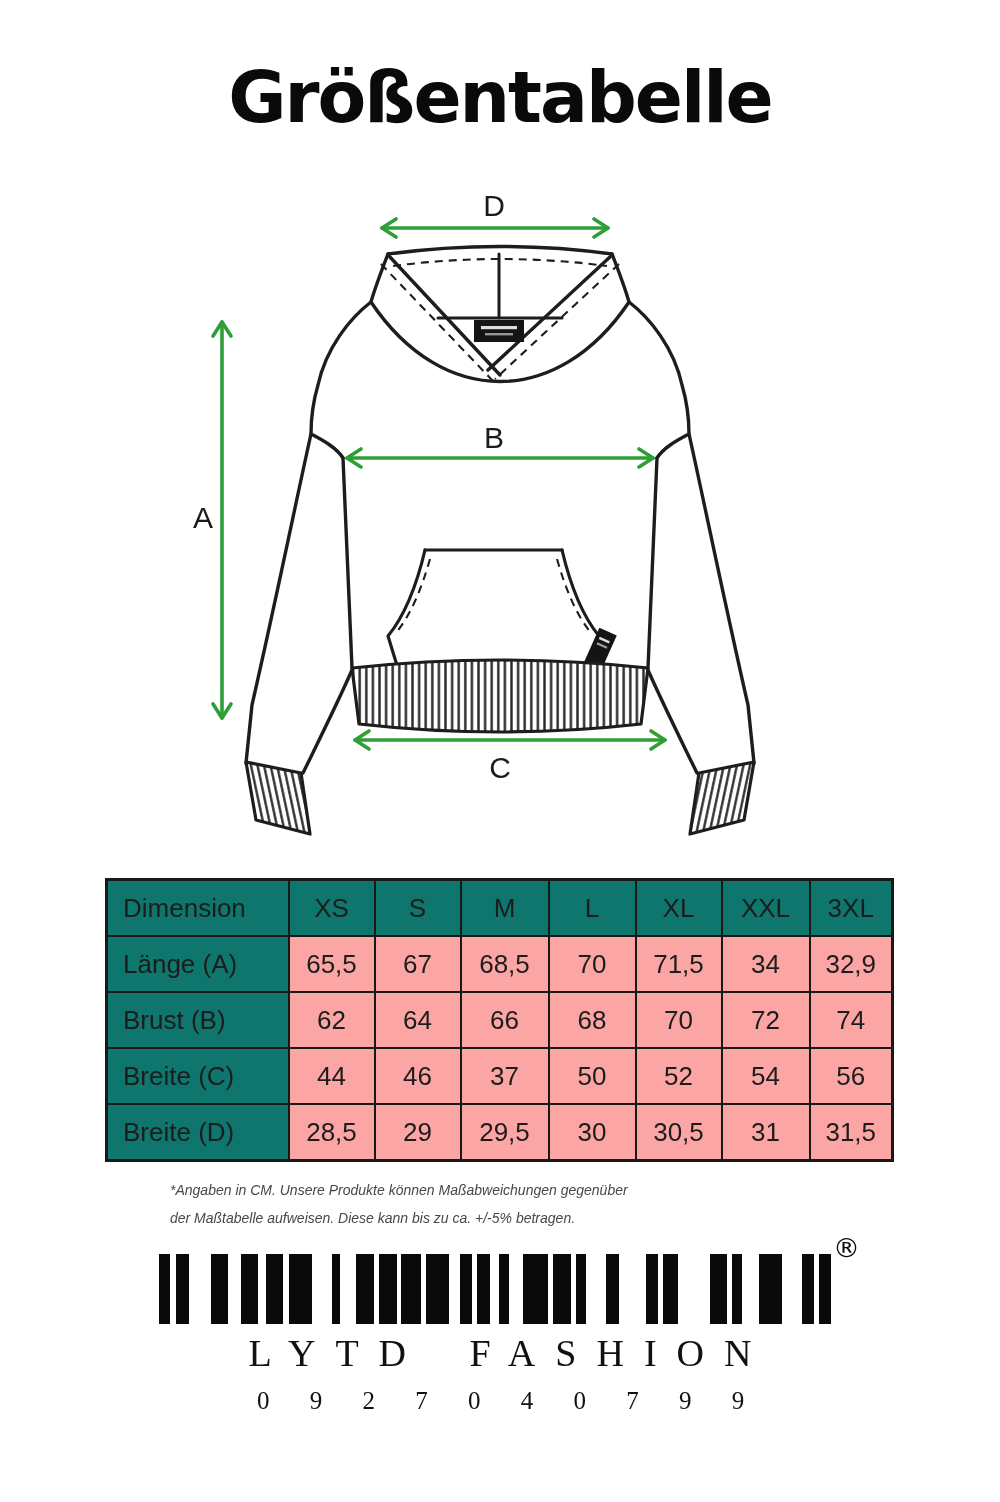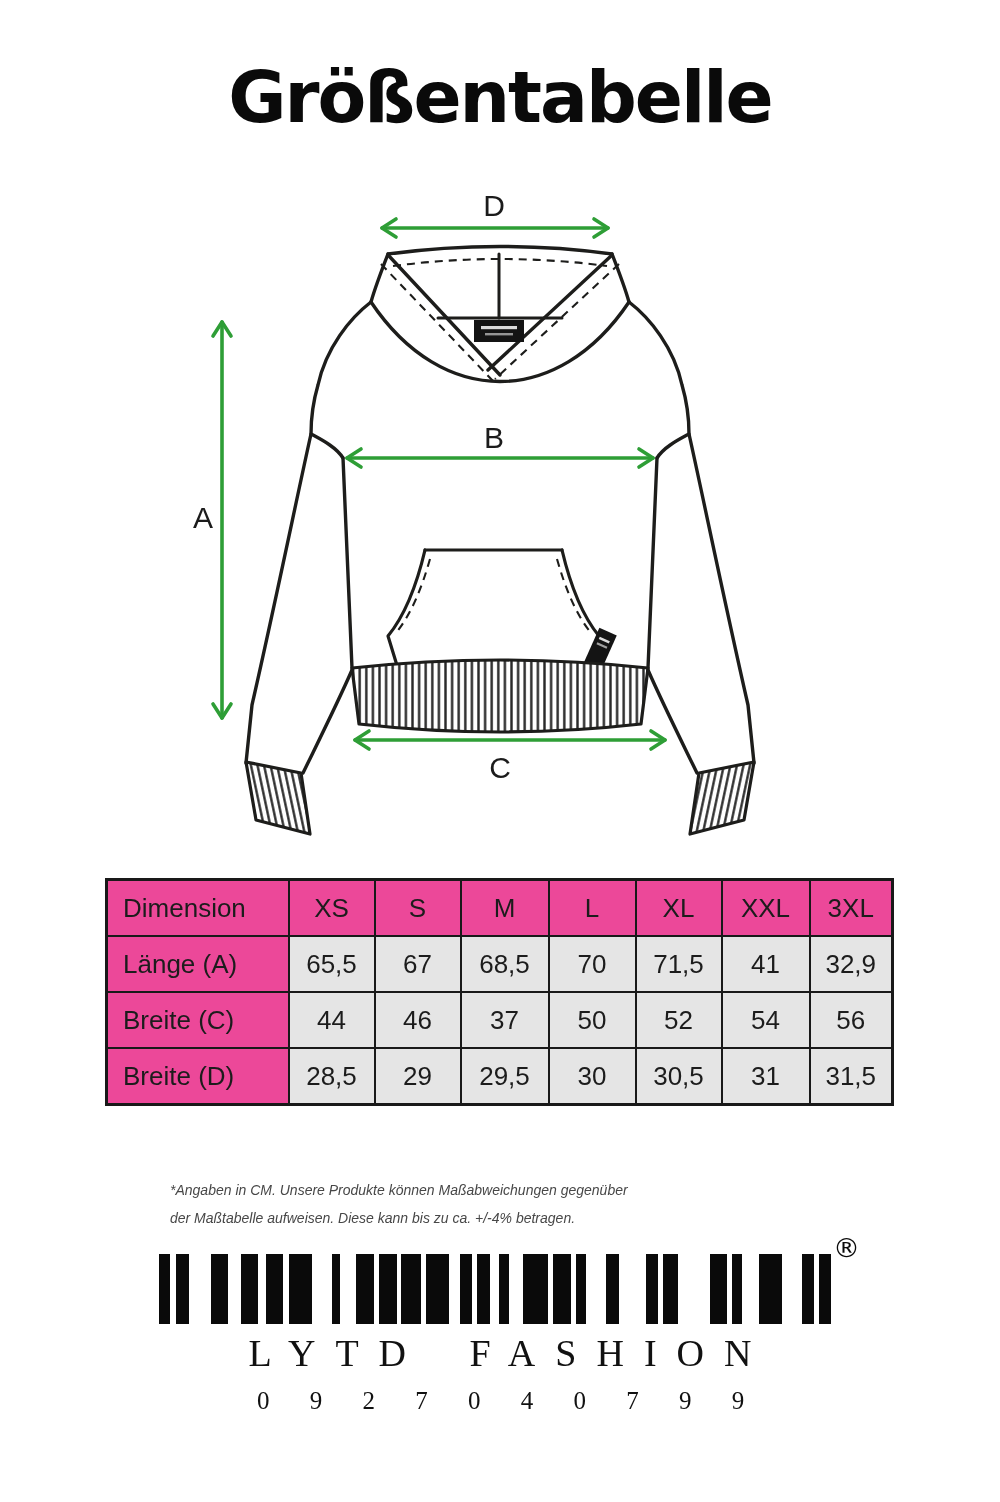--- a/index.html
+++ b/index.html
@@ -13,23 +13,23 @@
     letter-spacing:-2px;color:#0a0a0a;line-height:1;
   }
   svg.diagram{position:absolute;top:0;left:0;}
 
   table.sizes{
     position:absolute;top:878px;left:105px;border-collapse:collapse;
     table-layout:fixed;border:3px solid #191919;
   }
   table.sizes td{
     border:2.5px solid #191919;height:54px;padding:0;text-align:center;
-    font-size:26px;color:#1c1c1c;background:#e5e5e5;overflow:hidden;white-space:nowrap;
-  }
-  table.sizes td.shade{background:#ec4899;}
+    font-size:26px;color:#1c1c1c;background:#fca5a5;overflow:hidden;white-space:nowrap;
+  }
+  table.sizes td.shade{background:#0f766e;}
   table.sizes td.dim{text-align:left;padding-left:15px;}
 
   .disclaimer{
     position:absolute;top:1176px;left:170px;width:700px;
     font-size:14px;font-style:italic;line-height:28px;color:#474747;
   }
   .barcode{
     position:absolute;top:1254px;left:159px;height:70px;display:flex;align-items:stretch;
   }
   .barcode .bar{height:70px;background:#0a0a0a;flex:0 0 auto;}
@@ -172,22 +172,32 @@
       <td class="shade">XXL</td>
       <td class="shade">3XL</td>
     </tr>
     <tr>
       <td class="shade dim">Länge (A)</td>
       <td>65,5</td>
       <td>67</td>
       <td>68,5</td>
       <td>70</td>
       <td>71,5</td>
-      <td>41</td>
+      <td>34</td>
       <td>32,9</td>
+    </tr>
+    <tr>
+      <td class="shade dim">Brust (B)</td>
+      <td>62</td>
+      <td>64</td>
+      <td>66</td>
+      <td>68</td>
+      <td>70</td>
+      <td>72</td>
+      <td>74</td>
     </tr>
     <tr>
       <td class="shade dim">Breite (C)</td>
       <td>44</td>
       <td>46</td>
       <td>37</td>
       <td>50</td>
       <td>52</td>
       <td>54</td>
       <td>56</td>
@@ -200,21 +210,21 @@
       <td>30</td>
       <td>30,5</td>
       <td>31</td>
       <td>31,5</td>
     </tr>
   </tbody>
 </table>
 
 <div class="disclaimer">
   <div>*Angaben in CM. Unsere Produkte können Maßabweichungen gegenüber</div>
-  <div>der Maßtabelle aufweisen. Diese kann bis zu ca. +/-4% betragen.</div>
+  <div>der Maßtabelle aufweisen. Diese kann bis zu ca. +/-5% betragen.</div>
 </div>
 
 <div class="barcode">
     <div class="bar" style="width: 11px; margin-right: 6px;"></div>
     <div class="bar" style="width: 13px; margin-right: 22px;"></div>
     <div class="bar" style="width: 17px; margin-right: 13px;"></div>
     <div class="bar" style="width: 17px; margin-right: 8px;"></div>
     <div class="bar" style="width: 17px; margin-right: 6px;"></div>
     <div class="bar" style="width: 23px; margin-right: 20px;"></div>
     <div class="bar" style="width: 8px; margin-right: 16px;"></div>

